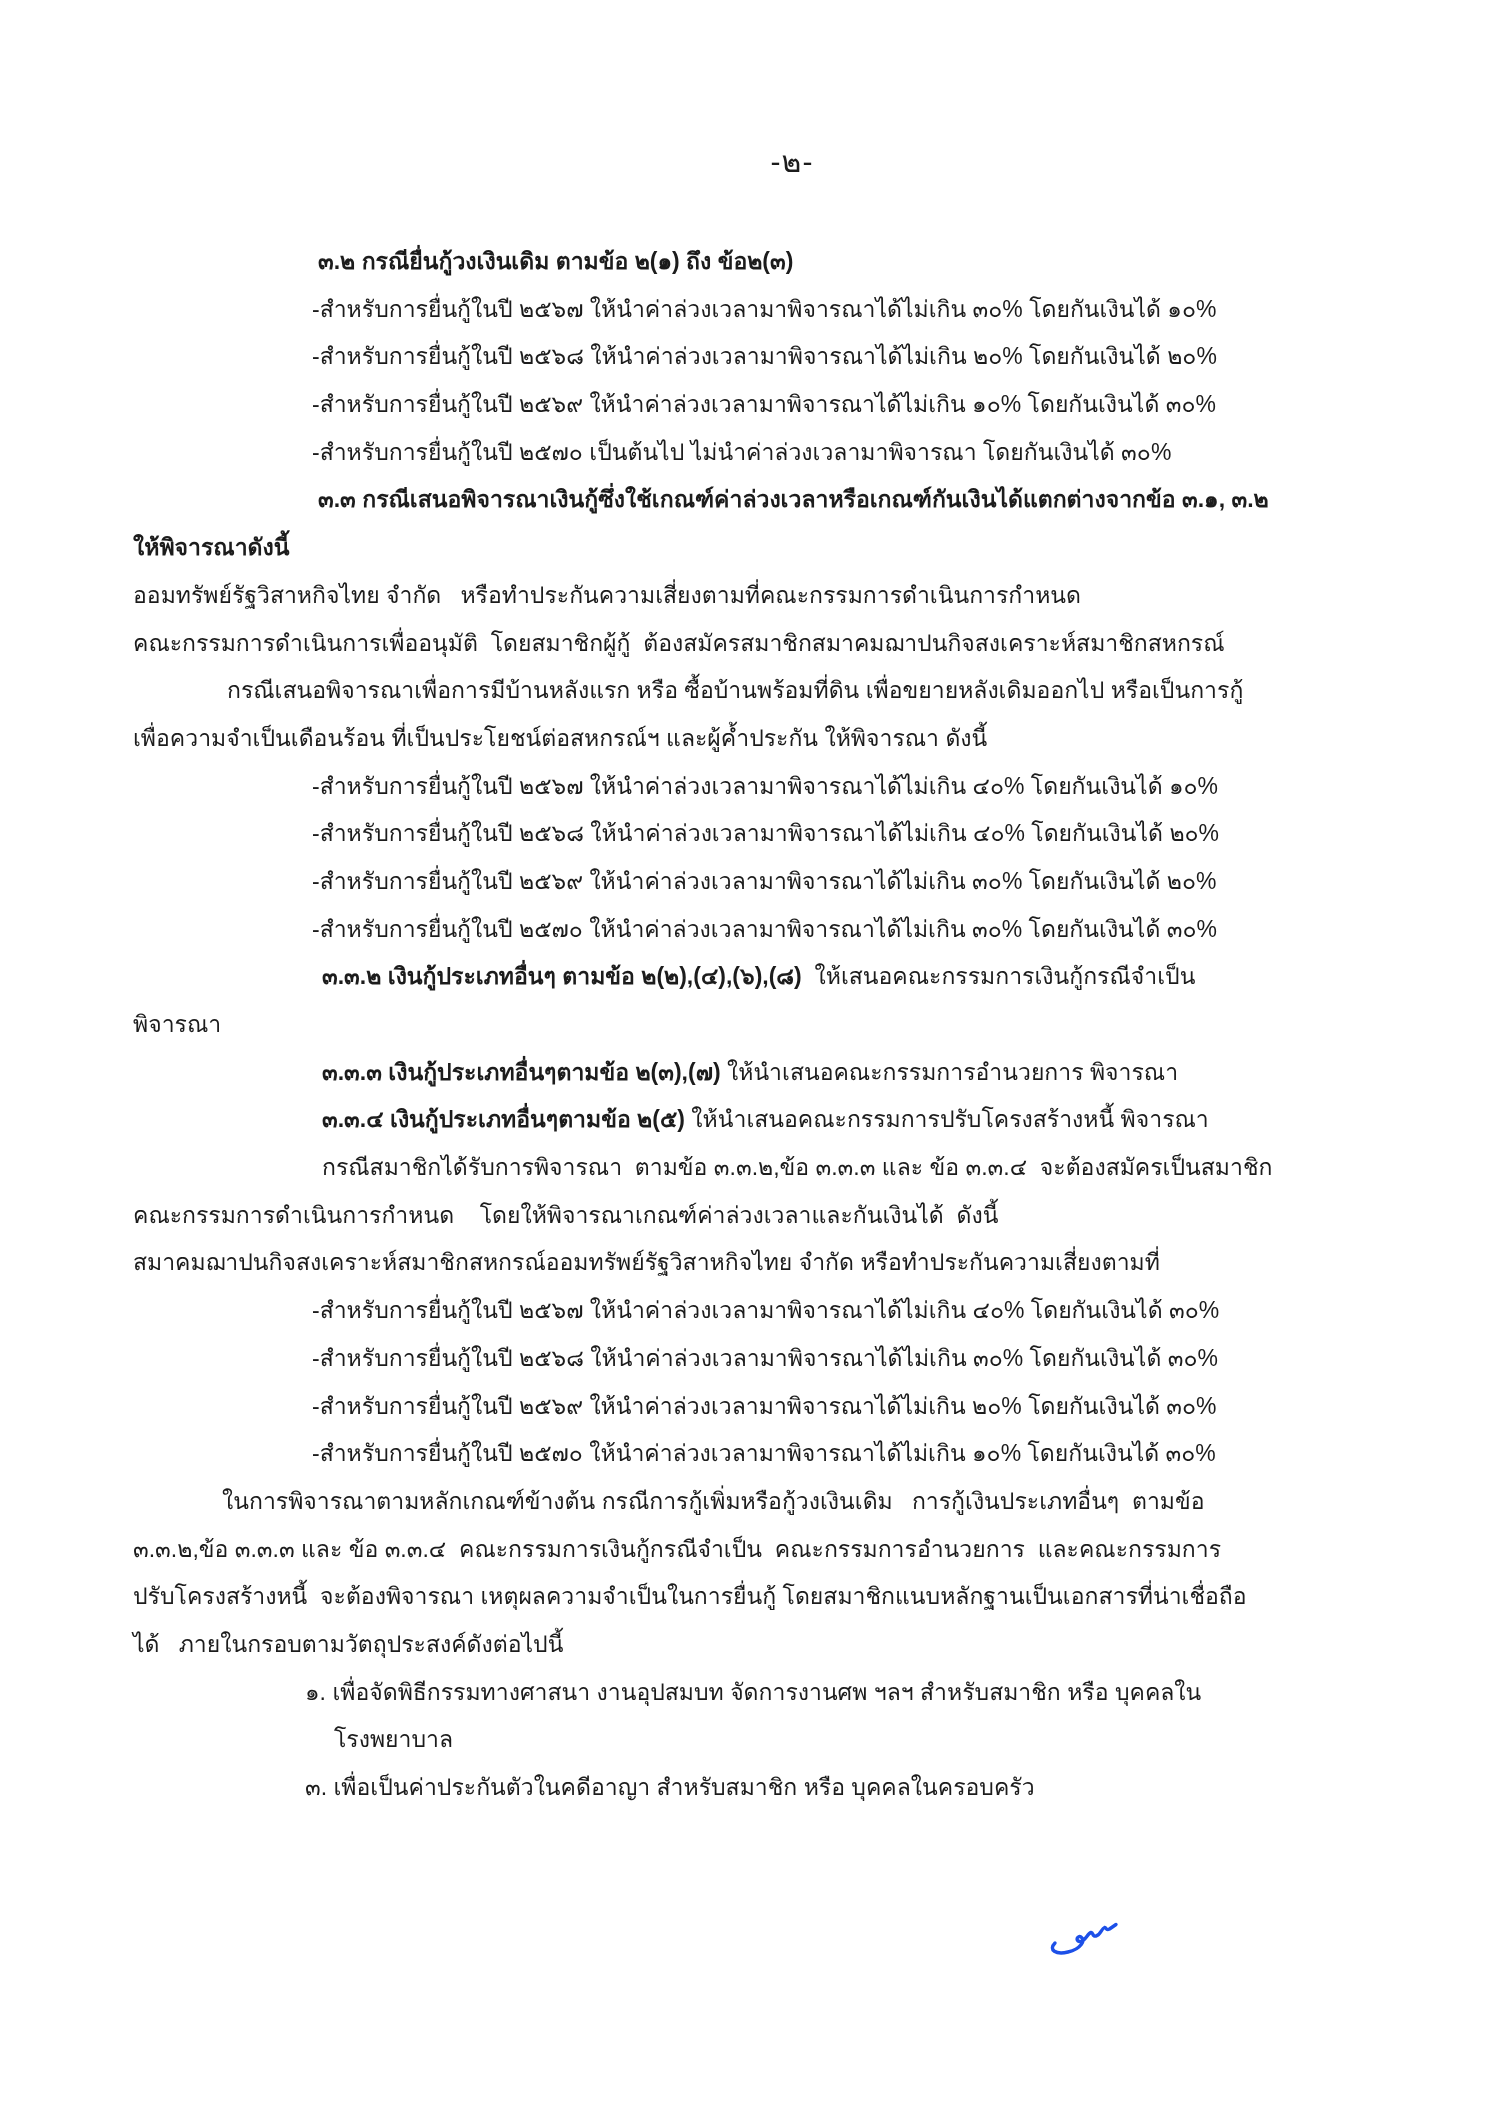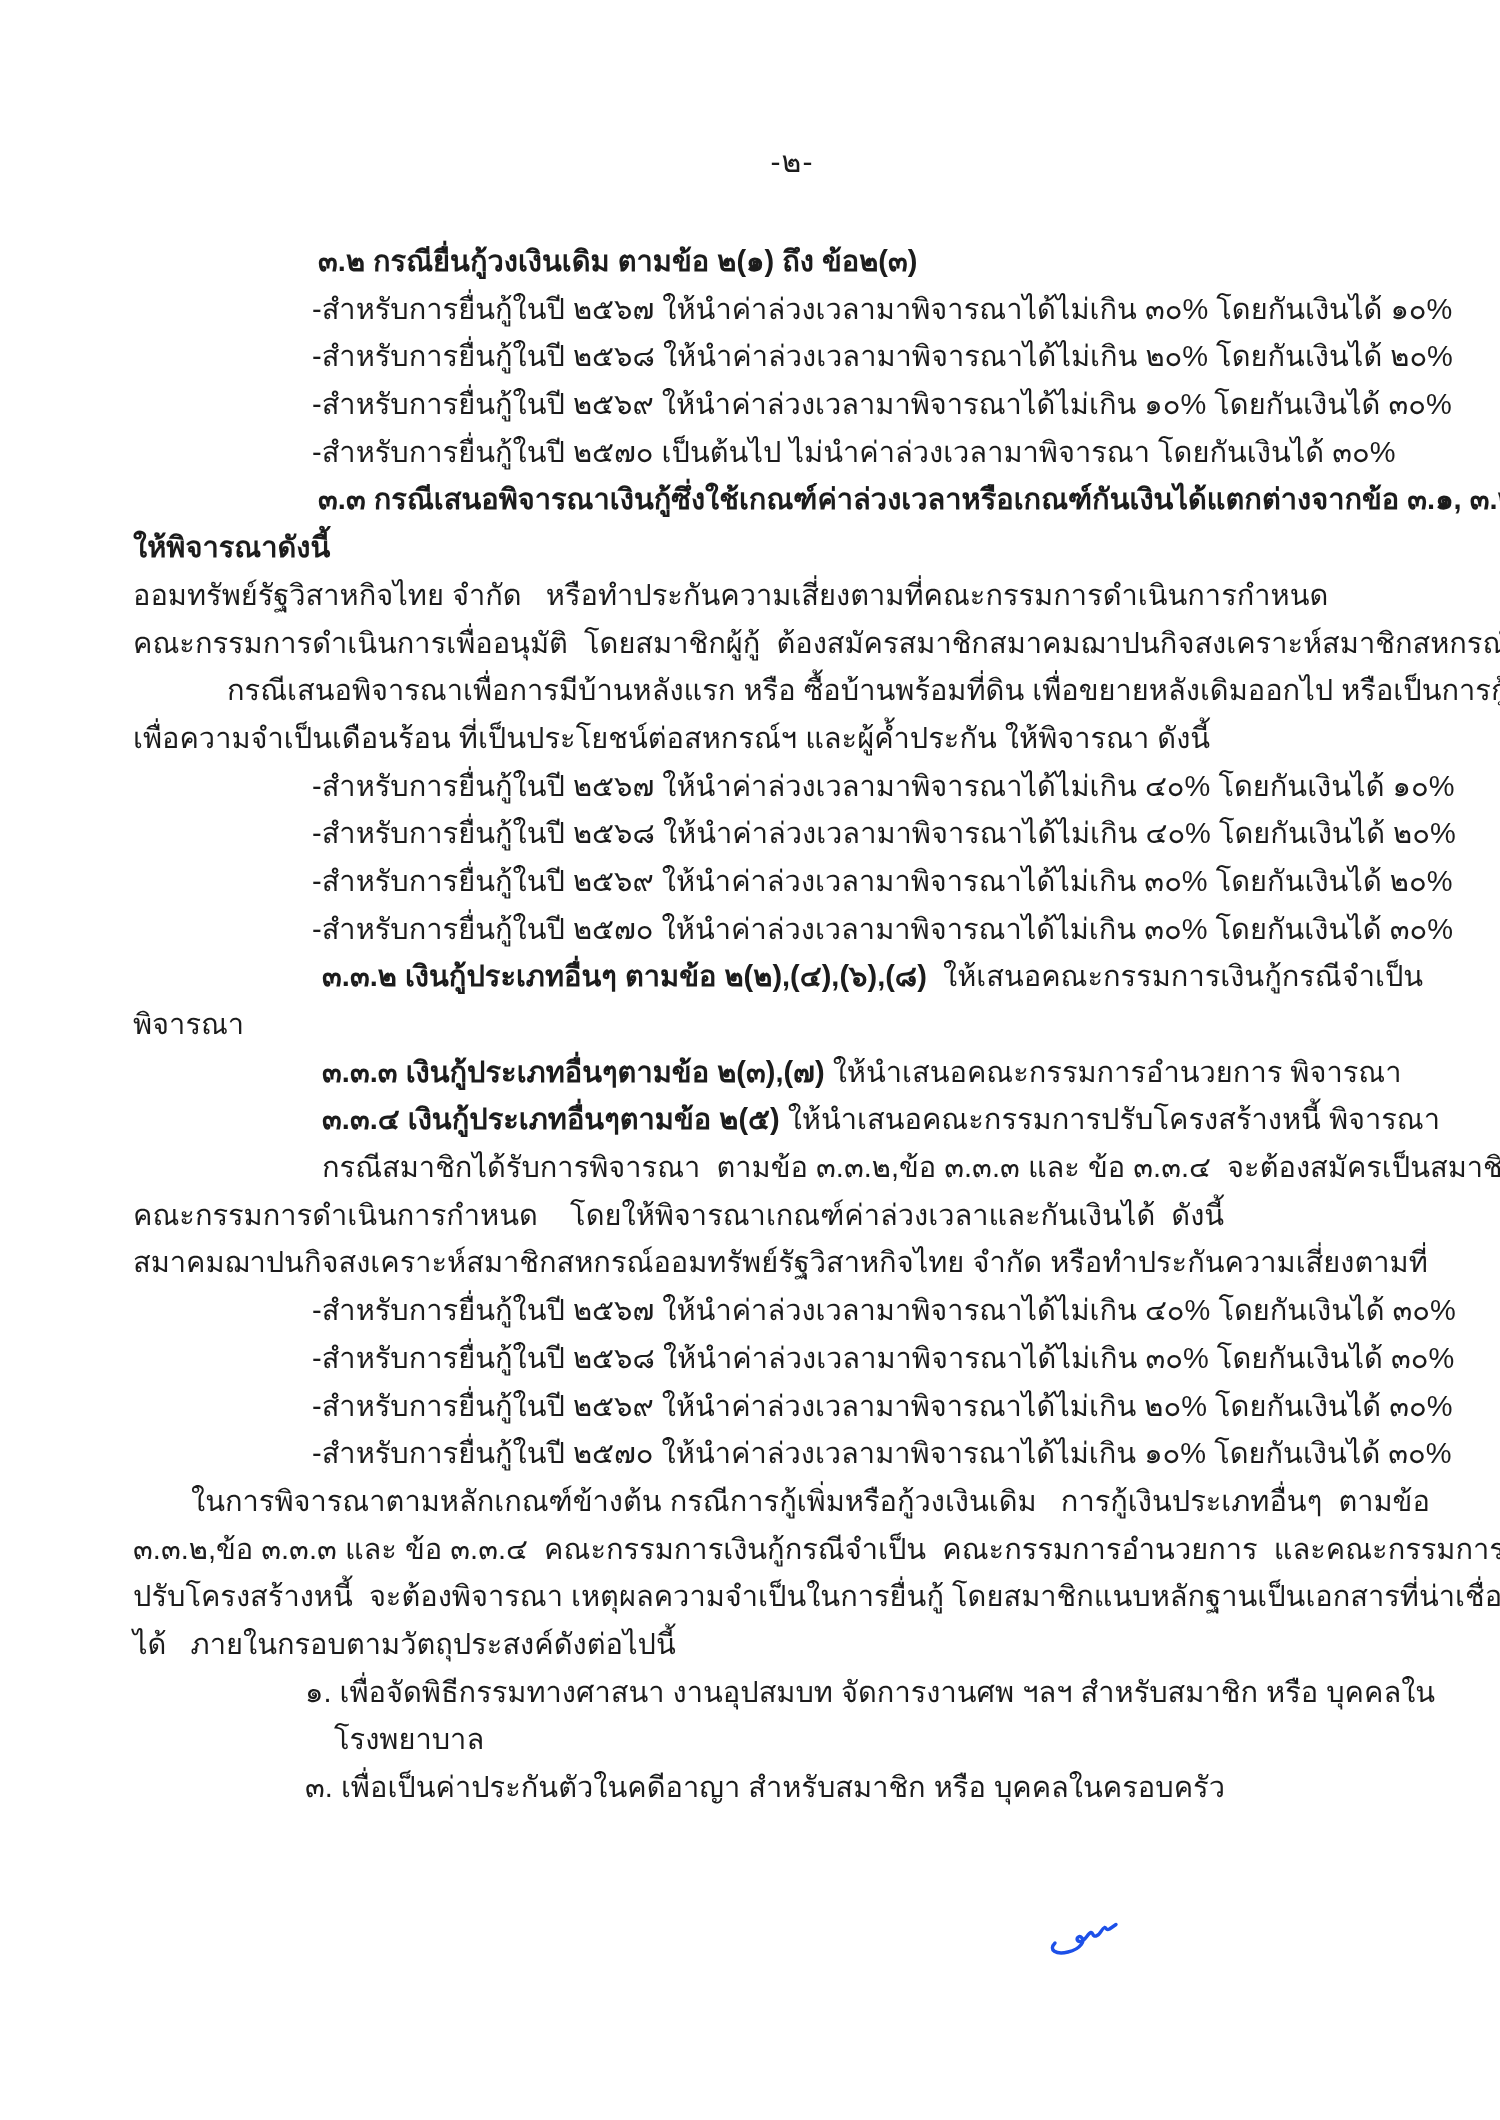--- a/index.html
+++ b/index.html
@@ -26,27 +26,27 @@
   .content{
     position:absolute;
     left:133px;
     top:238px;
     width:1300px;
   }
   .line{
     white-space:pre;
     height:47.7px;
     line-height:47.7px;
-    font-size:29px;
+    font-size:23px;
   }
   .b{font-weight:700;}
   
   .ind-none{margin-left:0;}
   .ind-a{margin-left:94px;}    
-  .ind-a2{margin-left:58px;}  
+  .ind-a2{margin-left:89px;}  
   .ind-h{margin-left:185px;}   
   .ind-d{margin-left:179px;}   
   .ind-c{margin-left:189px;}   
   .ind-num{margin-left:172px;} 
   .ind-wrap{margin-left:201px;}
   .signature{
     position:absolute;
     left:1048px;
     top:1916px;
     width:84px;

